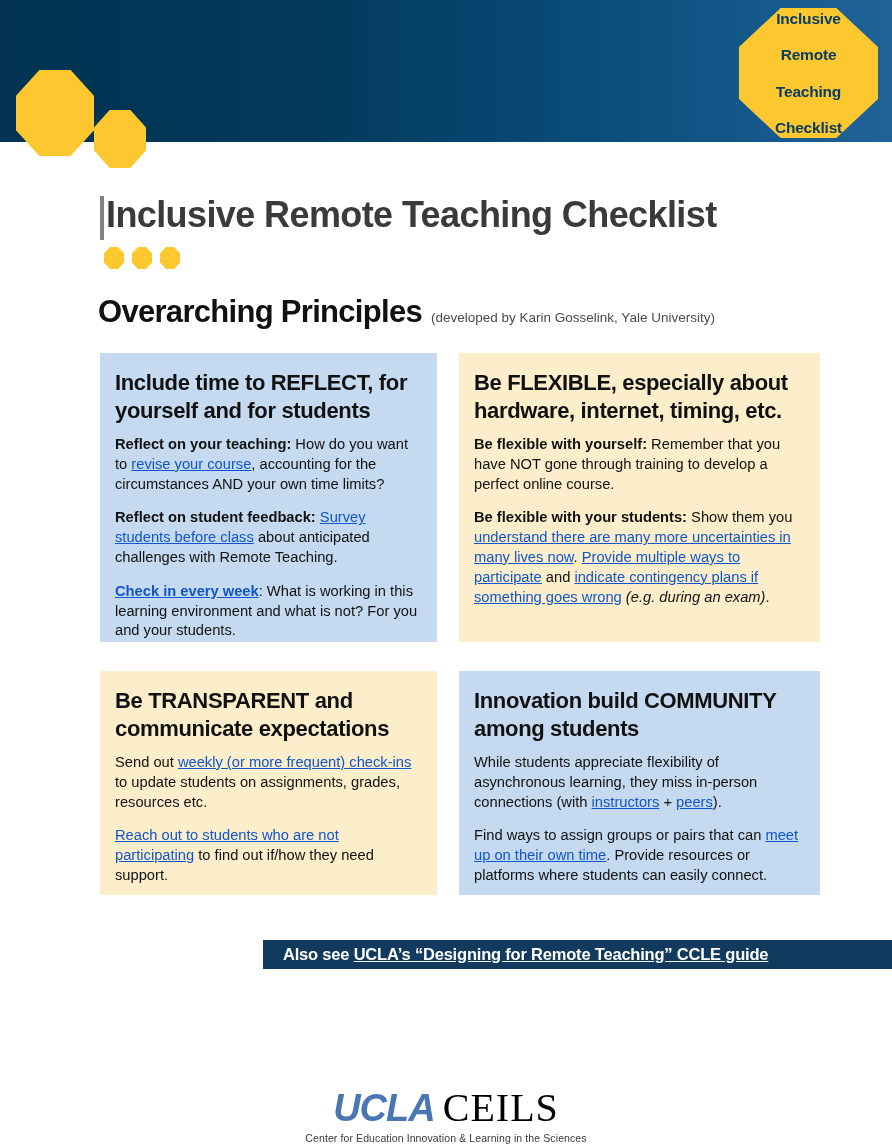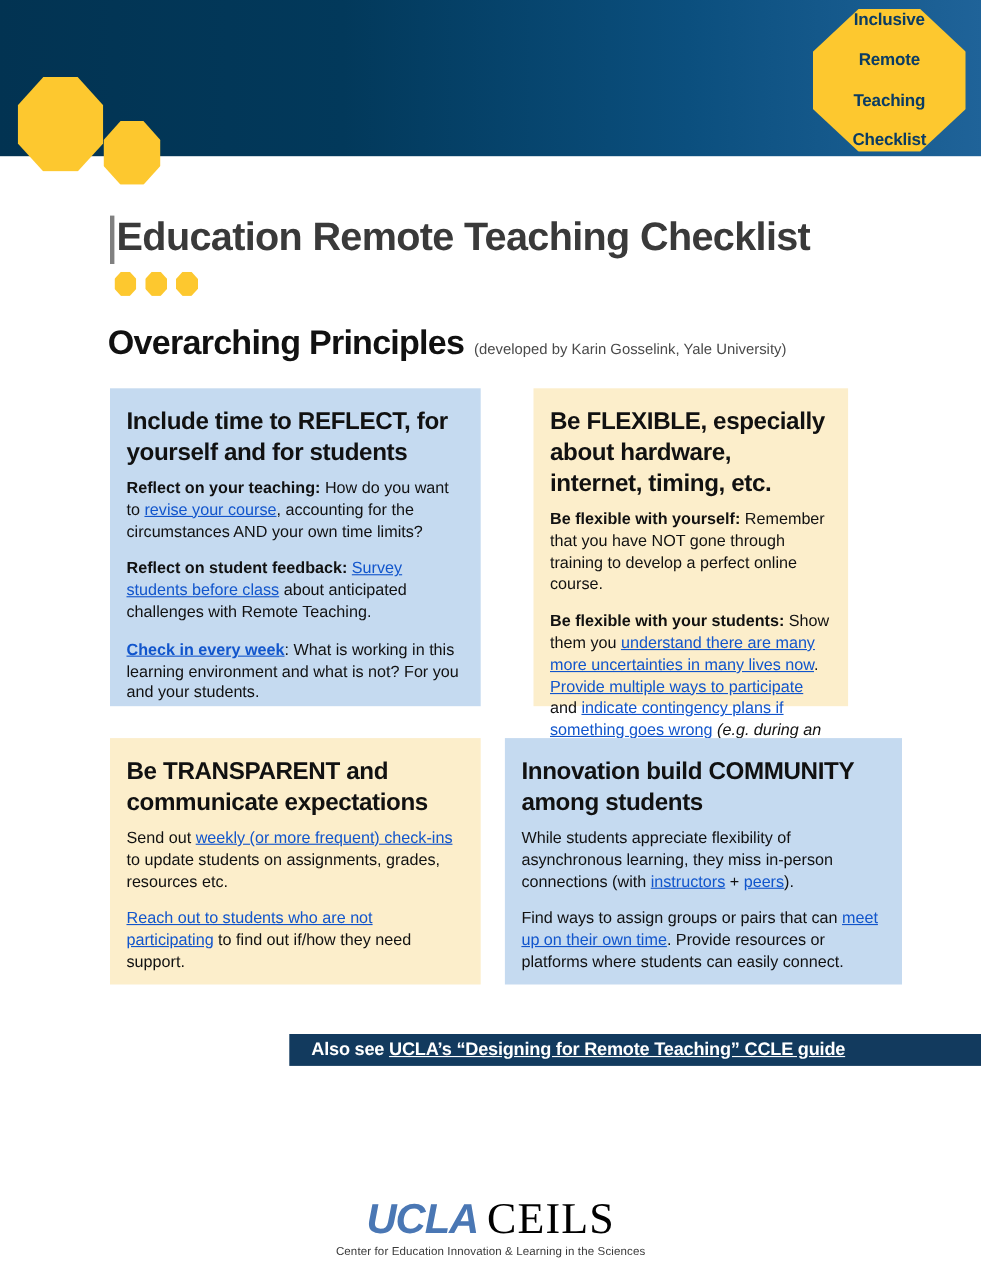--- a/index.html
+++ b/index.html
@@ -121,21 +121,21 @@
   
   .card {
     position: absolute;
     box-sizing: border-box;
     padding: 16px 17px 18px 15px;
   }
   .card-blue  { background: #c5daf0; }
   .card-cream { background: #fceecb; }
 
   #card-reflect     { left: 100px; top: 353px;  width: 337px; height: 289px; }
-  #card-flexible    { left: 485px; top: 353px;  width: 286px; height: 289px; }
+  #card-flexible    { left: 459px; top: 353px;  width: 361px; height: 289px; }
   #card-transparent { left: 100px; top: 671px;  width: 337px; height: 224px; }
   #card-community   { left: 459px; top: 671px;  width: 361px; height: 224px; }
 
   .card-title {
     font-size: 22px;
     font-weight: bold;
     color: #111111;
     line-height: 28px;
     letter-spacing: -0.35px;
     margin: 0 0 10px 0;
@@ -222,21 +222,21 @@
 <div class="badge">
   <div class="badge-line">Inclusive</div>
   <div class="badge-line">Remote</div>
   <div class="badge-line">Teaching</div>
   <div class="badge-line">Checklist</div>
 </div>
 
 <div class="title-wrap">
   <div class="title-row">
     <div class="title-caret"></div>
-    <div class="page-title">Education Remote Teaching Checklist</div>
+    <div class="page-title">Inclusive Remote Teaching Checklist</div>
   </div>
 </div>
 <div class="dots">
   <span class="dot"></span>
   <span class="dot"></span>
   <span class="dot"></span>
 </div>
 
 <div class="section-head">
   <span class="section-title">Overarching Principles</span>

